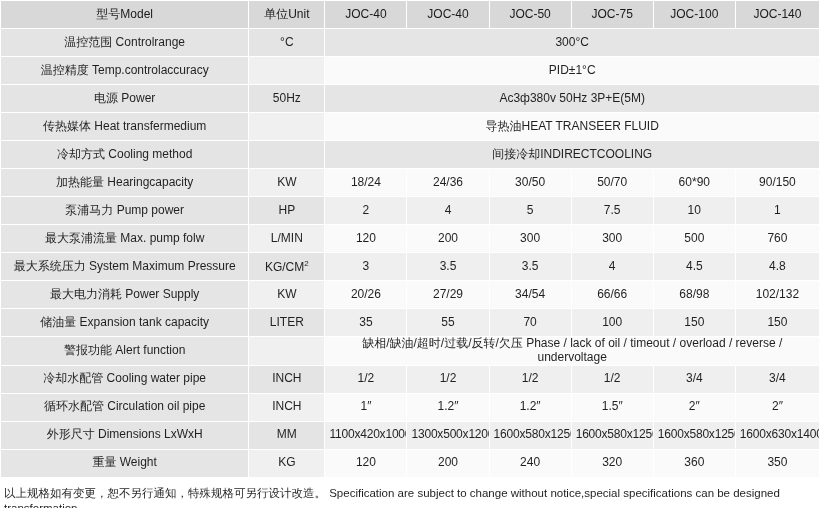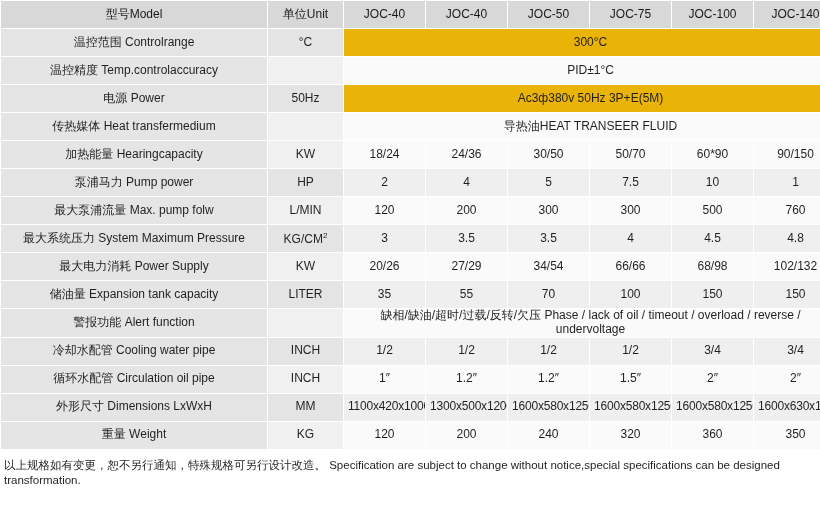--- a/index.html
+++ b/index.html
@@ -58,21 +58,21 @@
     background: #fafafa;
   }
   tr.alt td.val {
     background: #efefef;
   }
   td.merged {
     background: #fafafa;
     font-size: 12.5px;
   }
   tr.alt td.merged {
-    background: #eab308;
+    background: #e5e5e5;
   }
   td.small {
     font-size: 10.5px;
   }
   td.dim {
     font-size: 10.5px;
     letter-spacing: -0.2px;
   }
   sup {
     font-size: 8px;
@@ -84,21 +84,21 @@
     color: #231f20;
     line-height: 1.3;
   }
 </style>
 </head>
 <body>
 
 <table id="spec-table">
   <thead>
     <tr>
-      <th style="width:267px;">型号Model</th>
+      <th style="width:248px;">型号Model</th>
       <th style="width:76px;">单位Unit</th>
       <th style="width:82px;">JOC-40</th>
       <th style="width:82px;">JOC-40</th>
       <th style="width:82px;">JOC-50</th>
       <th style="width:82px;">JOC-75</th>
       <th style="width:82px;">JOC-100</th>
       <th style="width:84px;">JOC-140</th>
     </tr>
   </thead>
   <tbody>
@@ -120,20 +120,25 @@
       <td class="unit">50Hz</td>
       <td class="merged" colspan="6">Ac3ф380v 50Hz 3P+E(5M)</td>
     </tr>
 
     <tr>
       <td class="rowlabel">传热媒体 Heat transfermedium</td>
       <td class="unit"></td>
       <td class="merged" colspan="6">导热油HEAT TRANSEER FLUID</td>
     </tr>
 
+    <tr class="alt">
+      <td class="rowlabel">冷却方式 Cooling method</td>
+      <td class="unit"></td>
+      <td class="merged" colspan="6">间接冷却INDIRECTCOOLING</td>
+    </tr>
 
     <tr>
       <td class="rowlabel">加热能量 Hearingcapacity</td>
       <td class="unit">KW</td>
       <td class="val">18/24</td>
       <td class="val">24/36</td>
       <td class="val">30/50</td>
       <td class="val">50/70</td>
       <td class="val">60*90</td>
       <td class="val">90/150</td>

